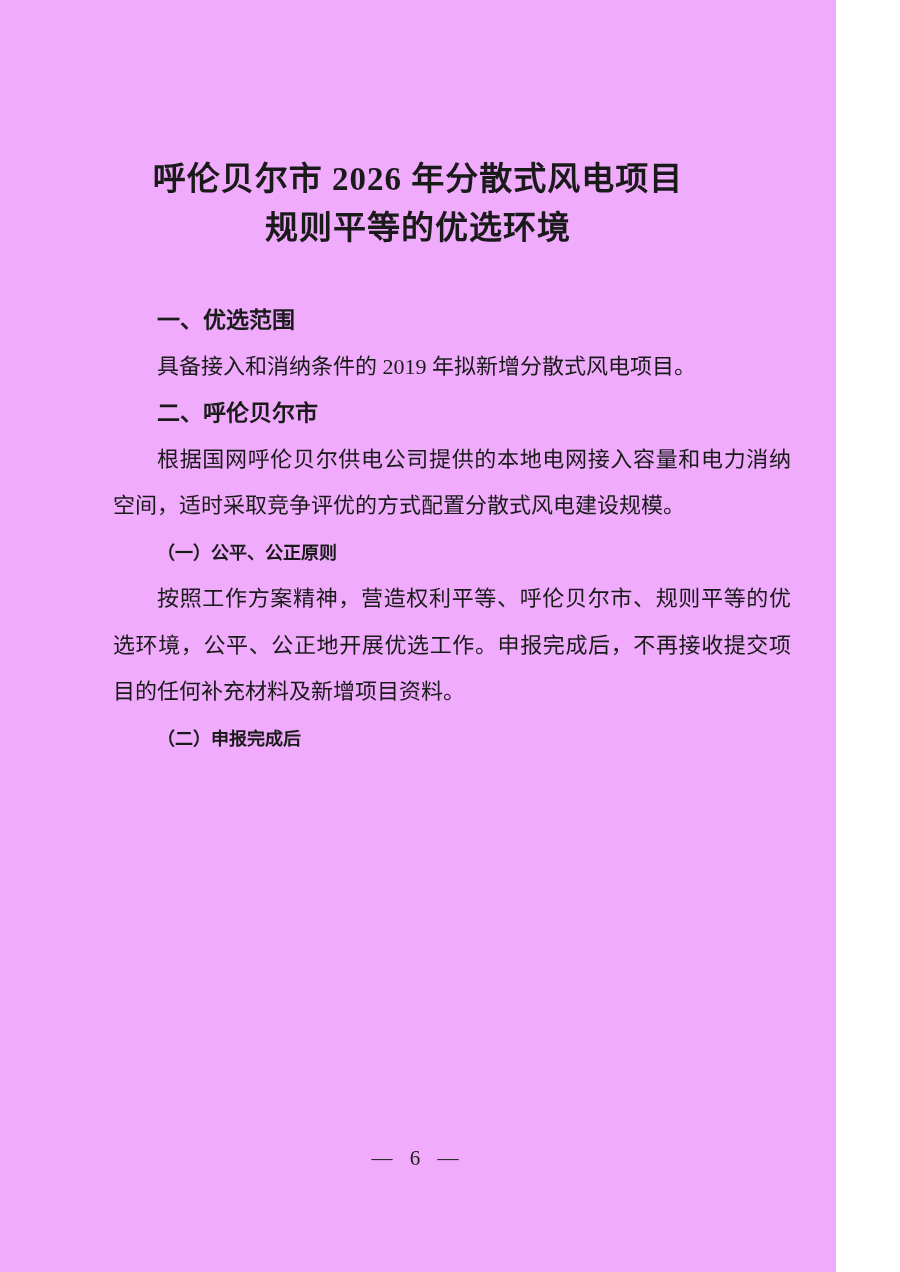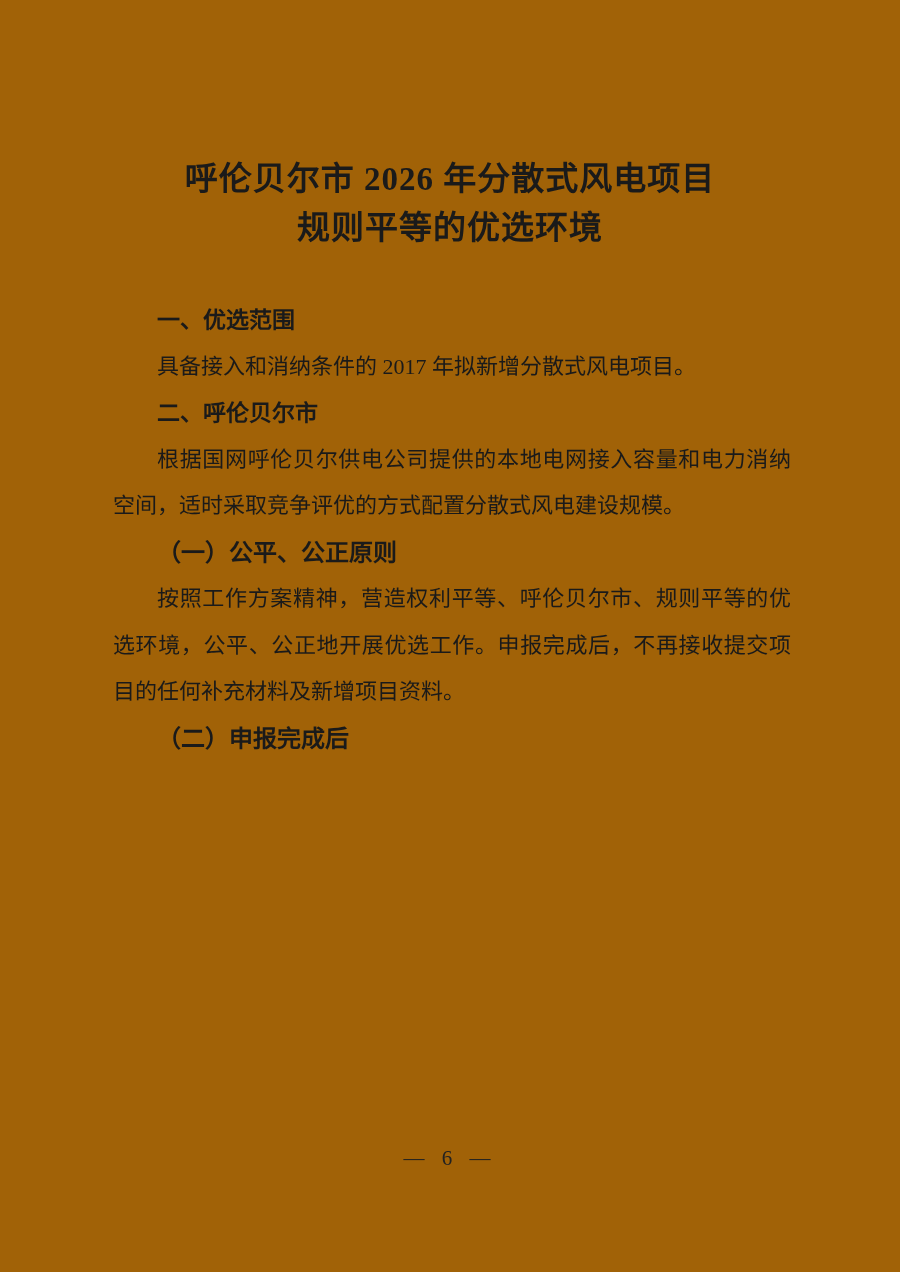--- a/index.html
+++ b/index.html
@@ -2,23 +2,23 @@
 <html lang="zh-CN"><head>
 <meta charset="utf-8">
 <style>
   html, body {
     margin: 0;
     padding: 0;
     background: #ffffff;
   }
   .page {
     position: relative;
-    width: 900px;
+    width: 836px;
     height: 1272px;
-    background: #a16207;
+    background: #f0abfc;
     color: #1a1a1a;
     font-family: "Liberation Serif", "DejaVu Serif", serif;
     overflow: hidden;
   }
   .doc-title {
     position: absolute;
     top: 155px;
     left: 0;
     right: 0;
     margin: 0;
@@ -42,21 +42,21 @@
     margin: 0;
     text-indent: 44px;
   }
   .section-heading {
     font-family: "Liberation Sans", "DejaVu Sans", sans-serif;
     font-weight: 700;
     font-size: 23px;
   }
   .subsection-heading {
     font-weight: 700;
-    font-size: 24px;
+    font-size: 18px;
   }
   .page-footer {
     position: absolute;
     top: 1146px;
     left: 0;
     right: 0;
     text-align: center;
     font-size: 21px;
     letter-spacing: 6px;
     color: #222222;
@@ -67,21 +67,21 @@
 
 <div class="page">
 
   <h1 class="doc-title">
     <span class="title-line">呼伦贝尔市 2026 年分散式风电项目</span>
     <span class="title-line">规则平等的优选环境</span>
   </h1>
 
   <div class="content">
     <p class="section-heading">一、优选范围</p>
-    <p>具备接入和消纳条件的 2017 年拟新增分散式风电项目。</p>
+    <p>具备接入和消纳条件的 2019 年拟新增分散式风电项目。</p>
     <p class="section-heading">二、呼伦贝尔市</p>
     <p>根据国网呼伦贝尔供电公司提供的本地电网接入容量和电力消纳空间，适时采取竞争评优的方式配置分散式风电建设规模。</p>
     <p class="subsection-heading">（一）公平、公正原则</p>
     <p>按照工作方案精神，营造权利平等、呼伦贝尔市、规则平等的优选环境，公平、公正地开展优选工作。申报完成后，不再接收提交项目的任何补充材料及新增项目资料。</p>
     <p class="subsection-heading">（二）申报完成后</p>
   </div>
 
   <div class="page-footer">
     <span>— 6 —</span>
   </div>

